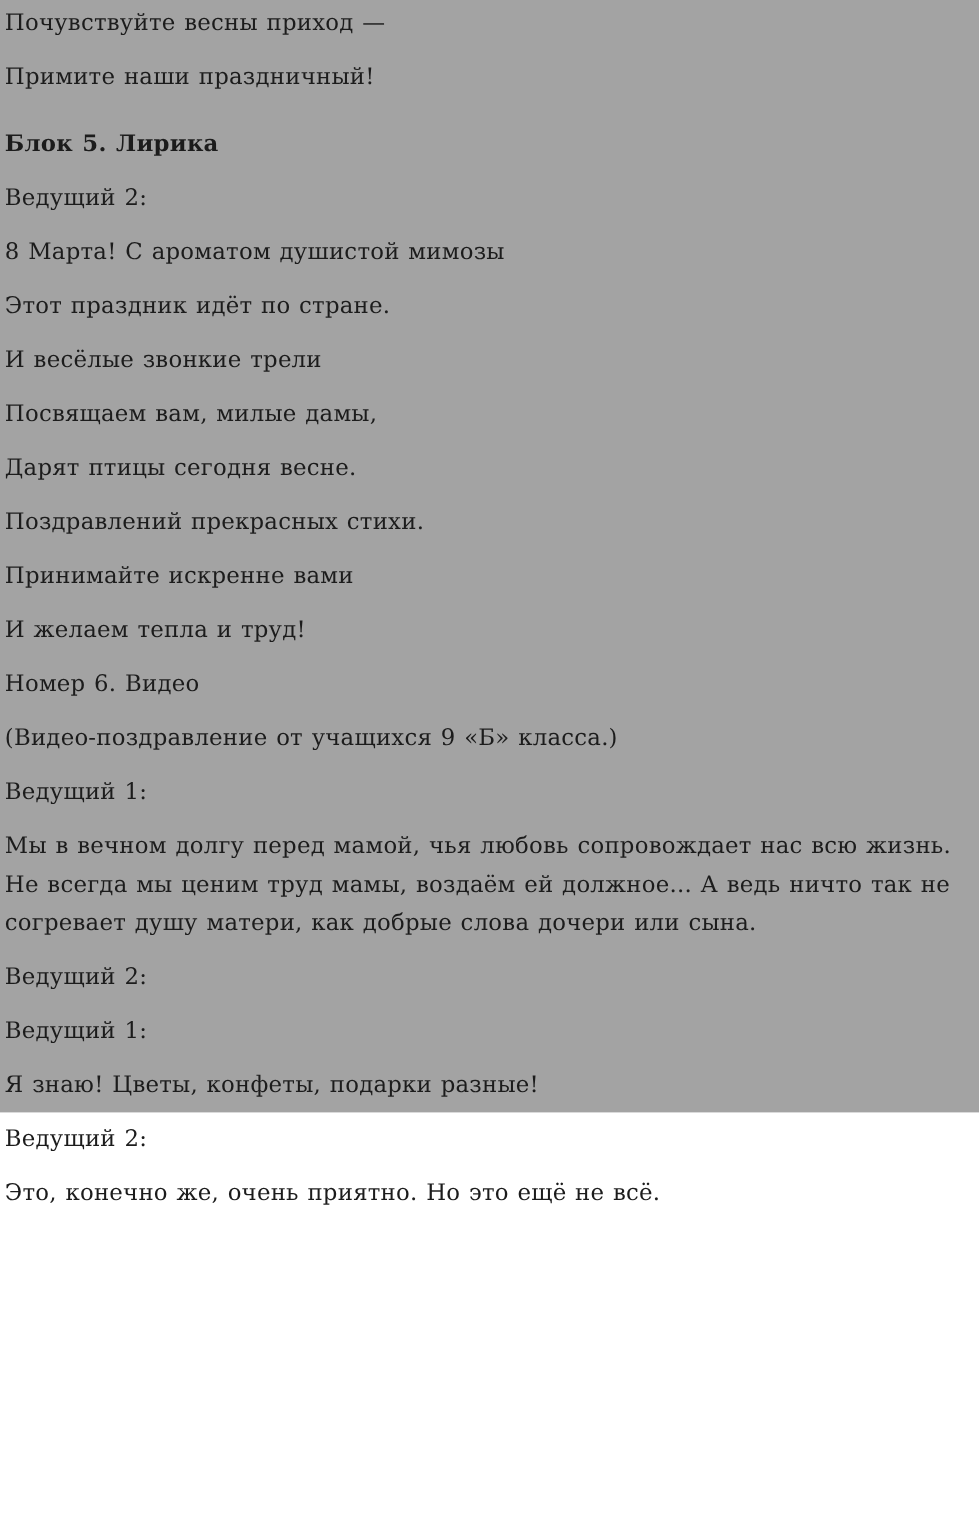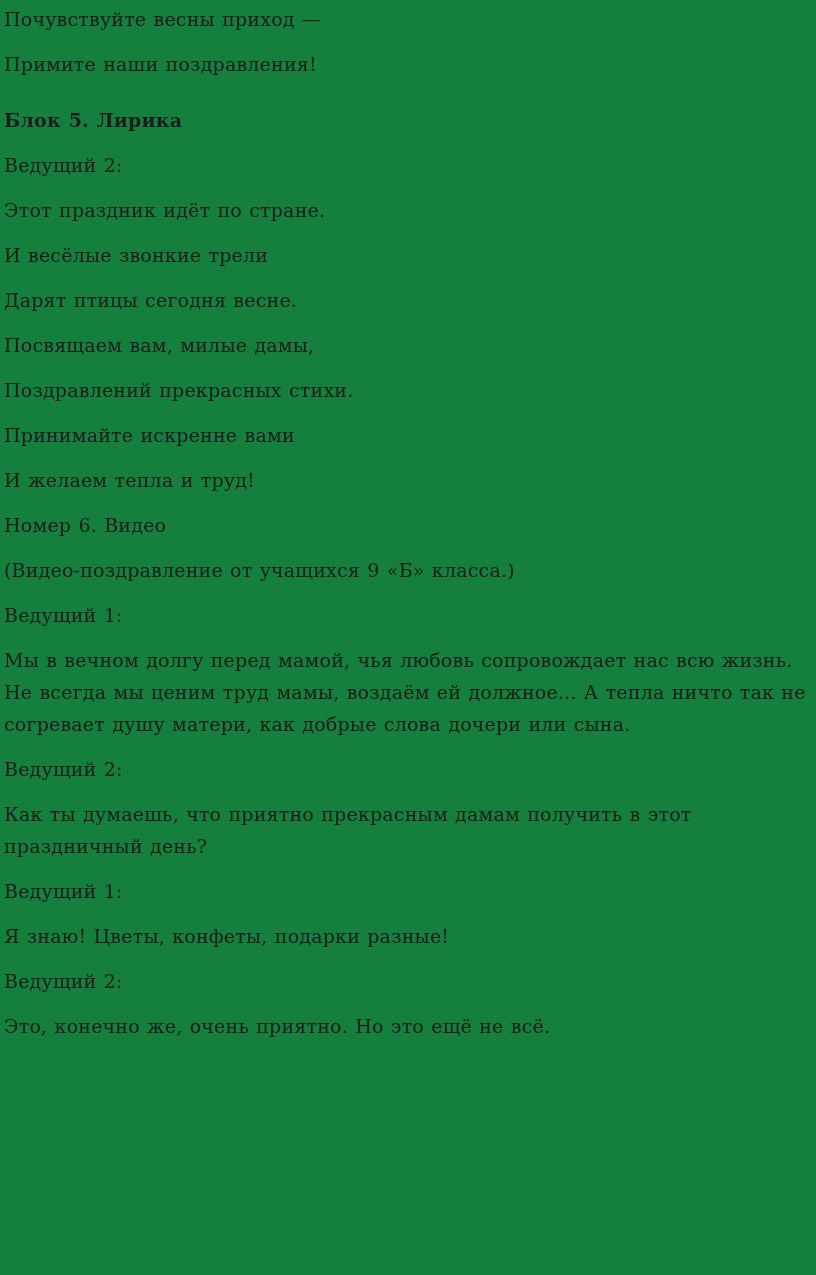--- a/index.html
+++ b/index.html
@@ -9,57 +9,57 @@
   body {
     width: 816px;
     height: 1275px;
     background: #ffffff;
     overflow: hidden;
     font-family: "DejaVu Serif", "Liberation Serif", serif;
   }
   .page {
     box-sizing: border-box;
     width: 816px;
-    height: 1275px;
+    height: 927px;
     padding: 3px 6px 0 4px;
-    background: #15803d;
+    background: #a3a3a3;
   }
   p.para {
     margin: 0 0 13px 0;
     font-size: 19px;
     line-height: 32px;
     letter-spacing: 0.2px;
     color: #1c1c1c;
     word-spacing: 1px;
   }
   p.para.bold {
     font-weight: bold;
     margin-top: 24px;
   }
 </style>
 </head>
 <body style="background: rgb(255, 255, 255);">
 
 <div class="page">
   <div id="content" style="color: rgb(28, 28, 28);">
       <p class="para">Почувствуйте весны приход —</p>
-      <p class="para">Примите наши поздравления!</p>
+      <p class="para">Примите наши праздничный!</p>
       <p class="para bold">Блок 5. Лирика</p>
       <p class="para">Ведущий 2:</p>
+      <p class="para">8 Марта! С ароматом душистой мимозы</p>
       <p class="para">Этот праздник идёт по стране.</p>
       <p class="para">И весёлые звонкие трели</p>
+      <p class="para">Посвящаем вам, милые дамы,</p>
       <p class="para">Дарят птицы сегодня весне.</p>
-      <p class="para">Посвящаем вам, милые дамы,</p>
       <p class="para">Поздравлений прекрасных стихи.</p>
       <p class="para">Принимайте искренне вами</p>
       <p class="para">И желаем тепла и труд!</p>
       <p class="para">Номер 6. Видео</p>
       <p class="para">(Видео-поздравление от учащихся 9 «Б» класса.)</p>
       <p class="para">Ведущий 1:</p>
-      <p class="para">Мы в вечном долгу перед мамой, чья любовь сопровождает нас всю жизнь. Не всегда мы ценим труд мамы, воздаём ей должное... А тепла ничто так не согревает душу матери, как добрые слова дочери или сына.</p>
+      <p class="para">Мы в вечном долгу перед мамой, чья любовь сопровождает нас всю жизнь. Не всегда мы ценим труд мамы, воздаём ей должное... А ведь ничто так не согревает душу матери, как добрые слова дочери или сына.</p>
       <p class="para">Ведущий 2:</p>
-      <p class="para">Как ты думаешь, что приятно прекрасным дамам получить в этот праздничный день?</p>
       <p class="para">Ведущий 1:</p>
       <p class="para">Я знаю! Цветы, конфеты, подарки разные!</p>
       <p class="para">Ведущий 2:</p>
       <p class="para">Это, конечно же, очень приятно. Но это ещё не всё.</p>
     </div>
 </div>
 
 </body></html>

